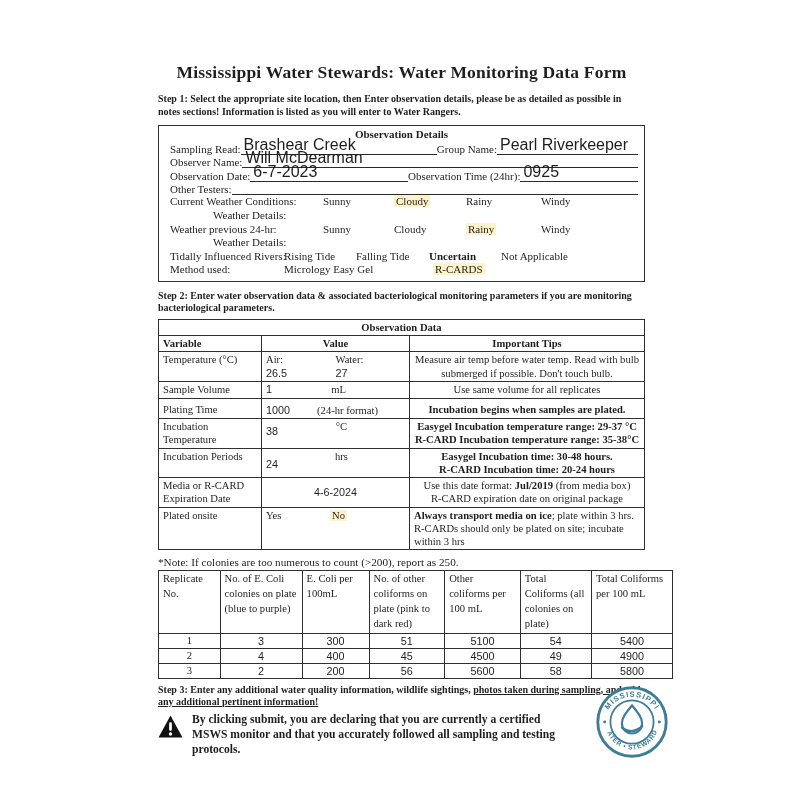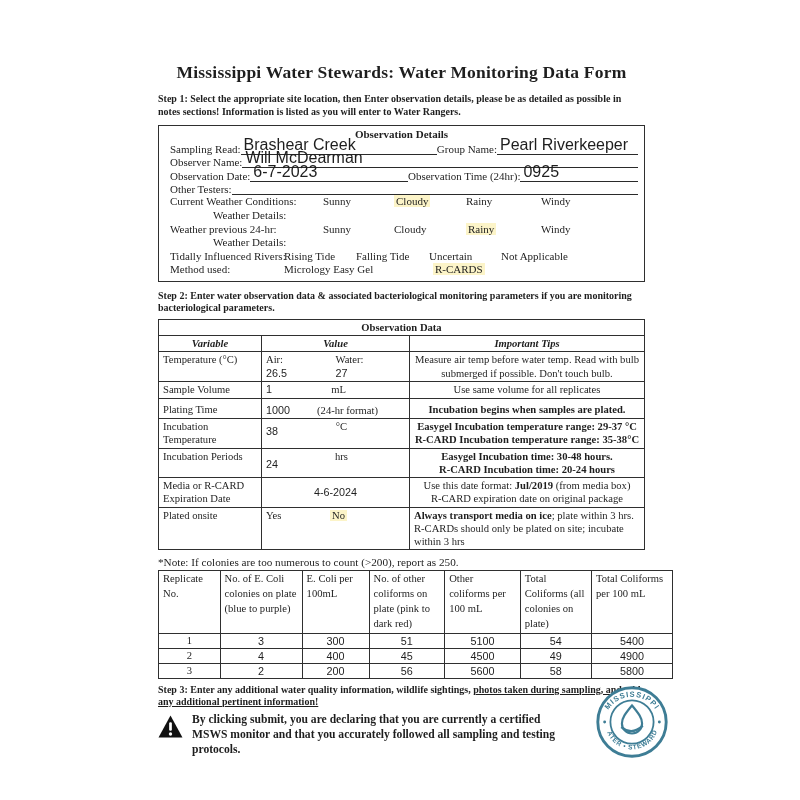--- a/index.html
+++ b/index.html
@@ -19,21 +19,21 @@
   .orow .lab{position:absolute;left:5px;top:0;}
   .orow .lab.ind{left:48px;}
   .opt{position:absolute;top:0;white-space:nowrap;}
   .hl{background:#fcf4c8;padding:0 2px;}
   
   table.obs{width:100%;border-collapse:collapse;font-size:10.6px;margin:0 0 6px 0;}
   table.obs td{border:1px solid #2f2f2f;padding:1px 4px;vertical-align:top;line-height:1.25;}
   table.obs{border:1.5px solid #2f2f2f;}
   .tc{text-align:center;}
   .b{font-weight:bold;}
-  .i{font-style:italic;text-align:center;}
+  .i{}
   .vflex{display:flex;}
   .vhalf{width:50%;}
   .vrow{display:flex;}
   .vrow .unit{flex:1;text-align:center;}
   .valc{font-family:"Liberation Sans",sans-serif;font-size:10.8px;}
   .note{font-size:11.2px;margin:5px 0 2px 0;}
   
   table.rep{border-collapse:collapse;font-size:10.6px;width:515px;margin:0 0 5px 0;border:1.5px solid #2f2f2f;}
   table.rep th, table.rep td{border:1px solid #2f2f2f;padding:1px 4px;vertical-align:top;}
   table.rep th{font-weight:normal;text-align:left;line-height:1.4;}
@@ -104,21 +104,21 @@
 
       <div class="orow">
         <span class="lab ind">Weather Details:</span>
       </div>
 
 
       <div class="orow">
         <span class="lab">Tidally Influenced Rivers:</span>
         <span class="opt" style="left:119px;">Rising Tide</span>
         <span class="opt" style="left:191px;">Falling Tide</span>
-        <span class="opt" style="left:264px;">Uncertain</span>
+        <span class="opt" style="left:264px;font-weight:bold;">Uncertain</span>
         <span class="opt" style="left:336px;">Not Applicable</span>
       </div>
 
       <div class="orow">
         <span class="lab">Method used:</span>
         <span class="opt" style="left:119px;">Micrology Easy Gel</span>
         <span class="opt hl" style="left:268px;">R-CARDS</span>
       </div>
     </div>
 

